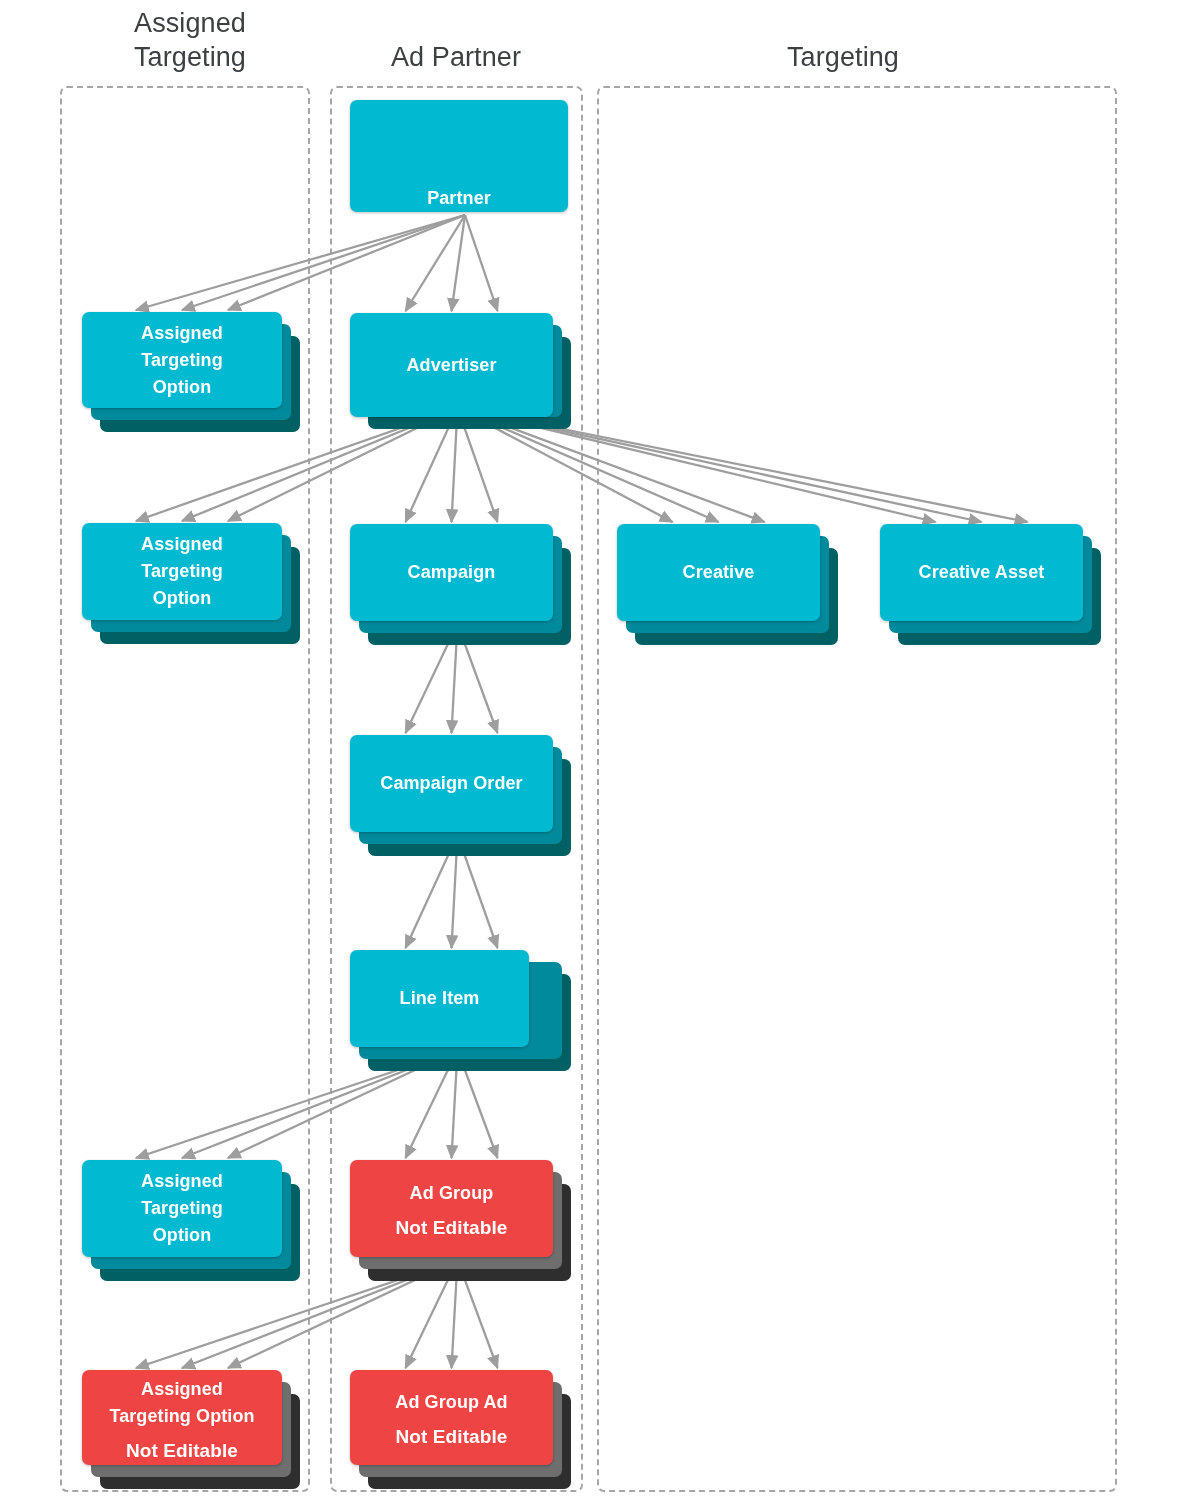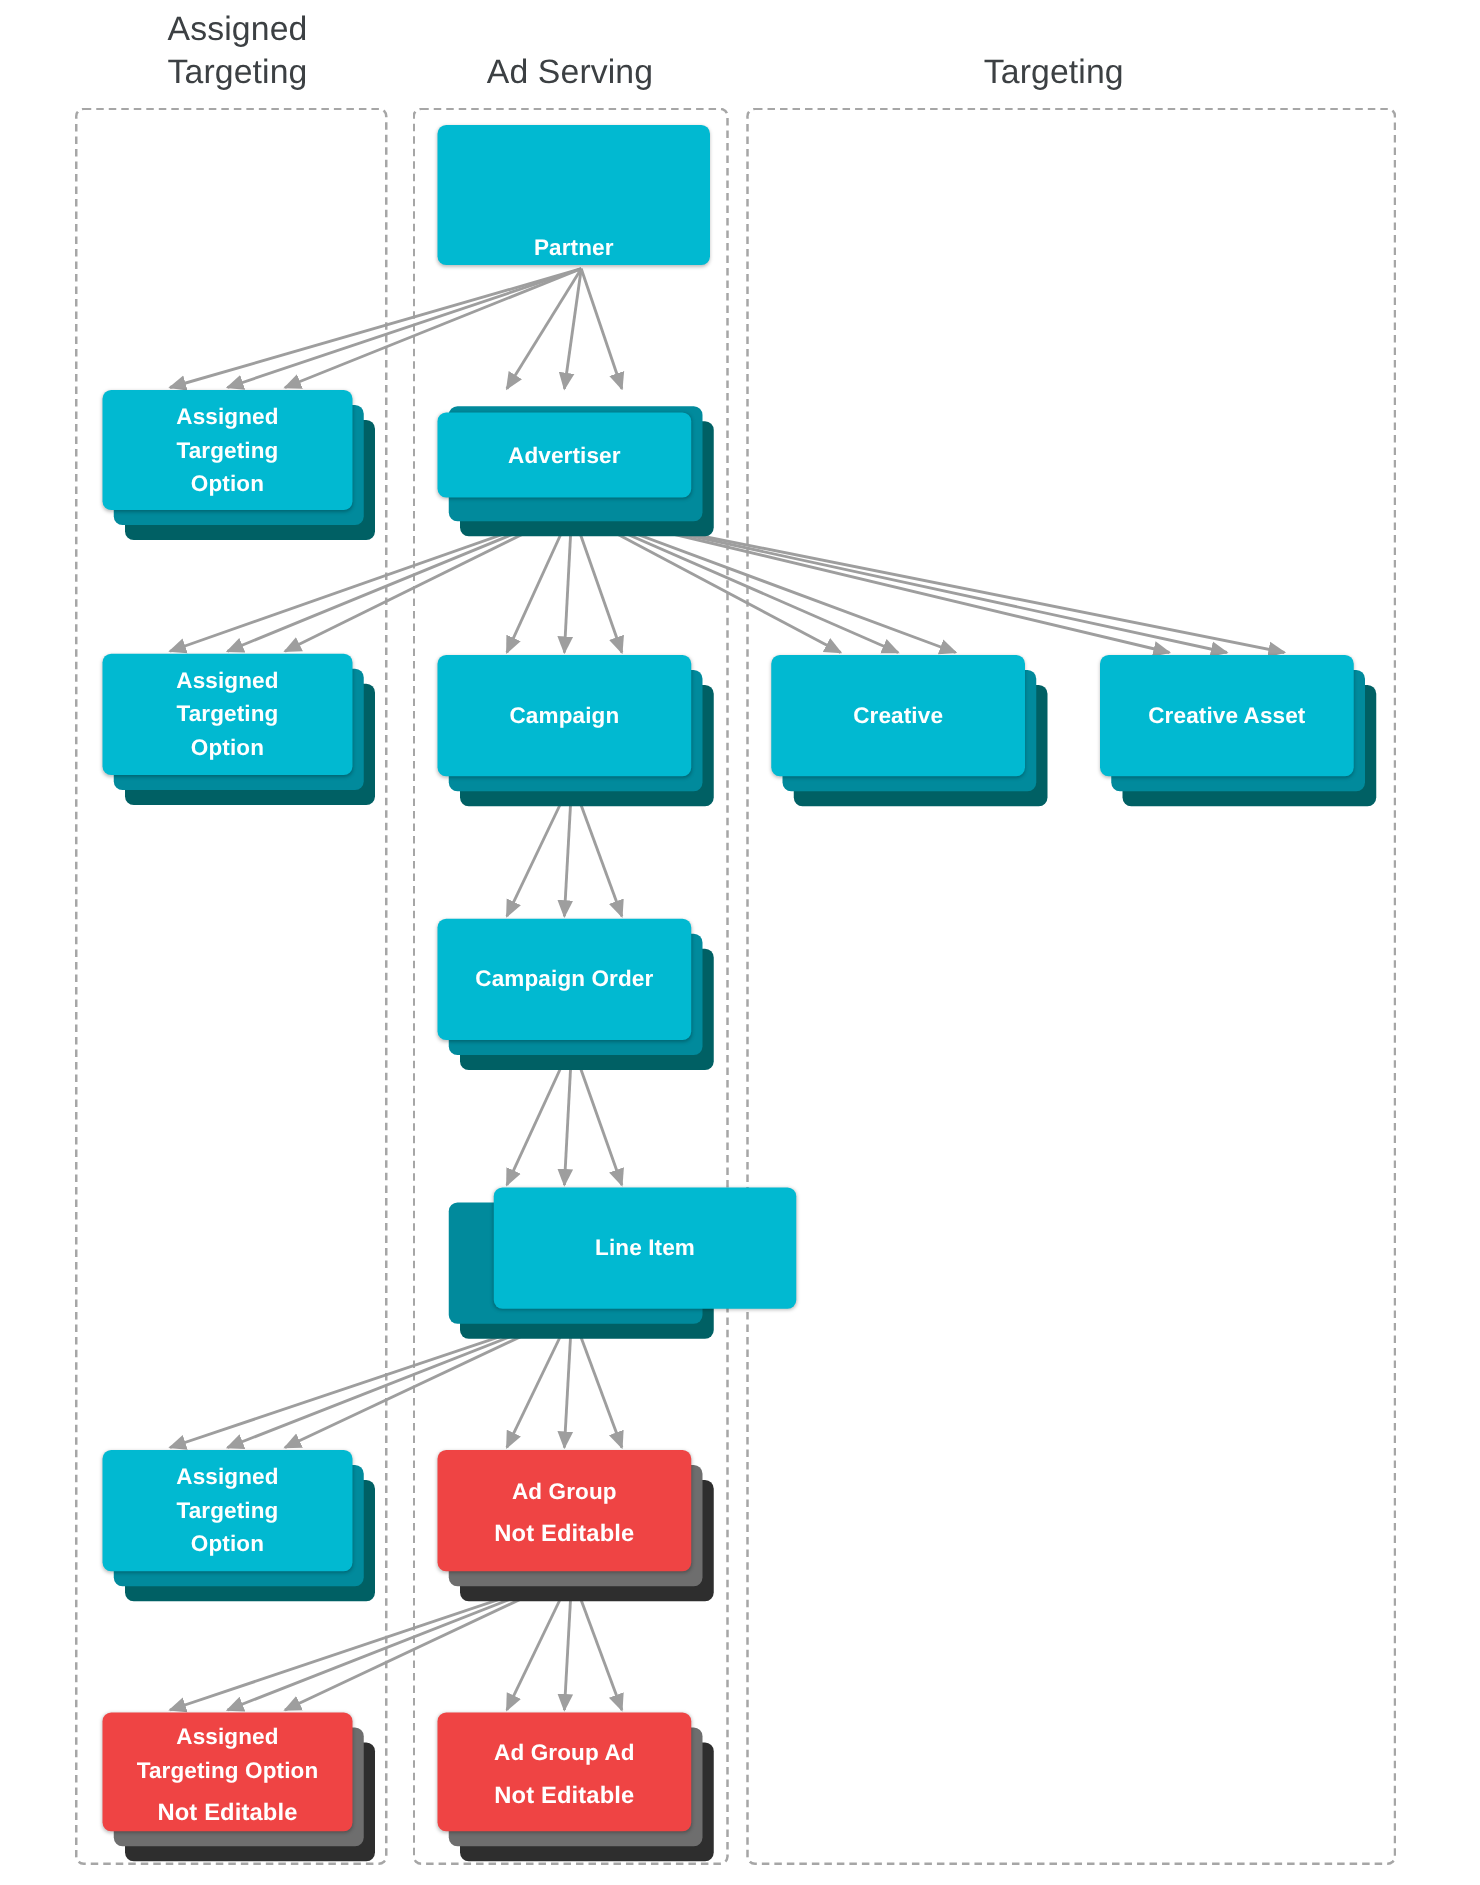--- a/index.html
+++ b/index.html
@@ -187,21 +187,21 @@
         <div class="card back1" style="left: 9px; top: 12px; width: 200px; height: 96px;"></div>
         <div class="card front" style="left: 0px; top: 0px; width: 200px; height: 96px;">
           <div class="node-label">Assigned
 Targeting
 Option</div>
         </div>
       </div>
       <div class="node v-cyan" style="left: 350px; top: 313px; width: 221px; height: 116px;">
         <div class="card back2" style="left: 18px; top: 24px; width: 203px; height: 92px;"></div>
         <div class="card back1" style="left: 9px; top: 12px; width: 203px; height: 92px;"></div>
-        <div class="card front" style="left: 0px; top: 0px; width: 203px; height: 68px; margin-top: 17px;">
+        <div class="card front" style="left: 0px; top: 0px; width: 203px; height: 104px;">
           <div class="node-label">Advertiser</div>
         </div>
       </div>
       <div class="node v-cyan" style="left: 82px; top: 523px; width: 218px; height: 121px;">
         <div class="card back2" style="left: 18px; top: 24px; width: 200px; height: 97px;"></div>
         <div class="card back1" style="left: 9px; top: 12px; width: 200px; height: 97px;"></div>
         <div class="card front" style="left: 0px; top: 0px; width: 200px; height: 97px;">
           <div class="node-label">Assigned
 Targeting
 Option</div>
@@ -231,21 +231,21 @@
       <div class="node v-cyan" style="left: 350px; top: 735px; width: 221px; height: 121px;">
         <div class="card back2" style="left: 18px; top: 24px; width: 203px; height: 97px;"></div>
         <div class="card back1" style="left: 9px; top: 12px; width: 203px; height: 97px;"></div>
         <div class="card front" style="left: 0px; top: 0px; width: 203px; height: 97px;">
           <div class="node-label">Campaign Order</div>
         </div>
       </div>
       <div class="node v-cyan" style="left: 350px; top: 950px; width: 221px; height: 121px;">
         <div class="card back2" style="left: 18px; top: 24px; width: 203px; height: 97px;"></div>
         <div class="card back1" style="left: 9px; top: 12px; width: 203px; height: 97px;"></div>
-        <div class="card front" style="left: 0px; top: 0px; width: 242px; height: 97px; margin-left: 45px;">
+        <div class="card front" style="left: 0px; top: 0px; width: 179px; height: 97px;">
           <div class="node-label">Line Item</div>
         </div>
       </div>
       <div class="node v-cyan" style="left: 82px; top: 1160px; width: 218px; height: 121px;">
         <div class="card back2" style="left: 18px; top: 24px; width: 200px; height: 97px;"></div>
         <div class="card back1" style="left: 9px; top: 12px; width: 200px; height: 97px;"></div>
         <div class="card front" style="left: 0px; top: 0px; width: 200px; height: 97px;">
           <div class="node-label">Assigned
 Targeting
 Option</div>
@@ -274,17 +274,17 @@
         <div class="card front" style="left: 0px; top: 0px; width: 203px; height: 95px;">
           <div class="node-label">Ad Group Ad</div>
           <div class="node-sub">Not Editable</div>
         </div>
       </div>
     </div>
 
   <div id="headers">
       <div class="col-header" style="color: rgb(60, 64, 67); left: -10px; top: 6px; width: 400px; white-space: pre-line;">Assigned
 Targeting</div>
-      <div class="col-header" style="color: rgb(60, 64, 67); left: 256px; top: 40px; width: 400px; white-space: pre-line;">Ad Serving</div>
+      <div class="col-header" style="color: rgb(60, 64, 67); left: 256px; top: 40px; width: 400px; white-space: pre-line;">Ad Partner</div>
       <div class="col-header" style="color: rgb(60, 64, 67); left: 643px; top: 40px; width: 400px; white-space: pre-line;">Targeting</div>
     </div>
 
 </div>
 
 </body></html>

